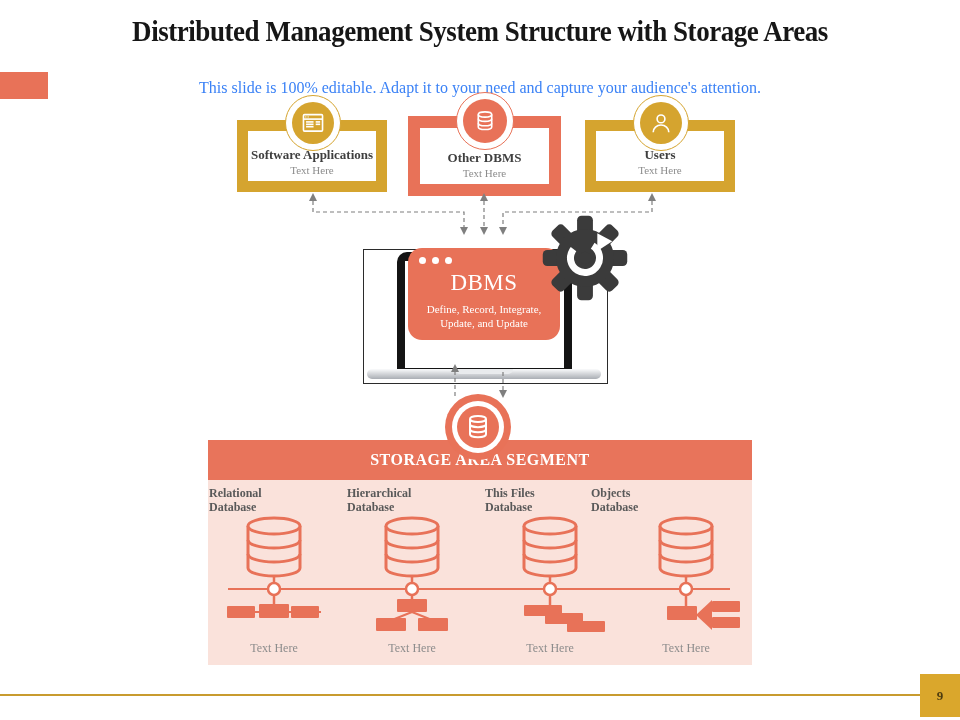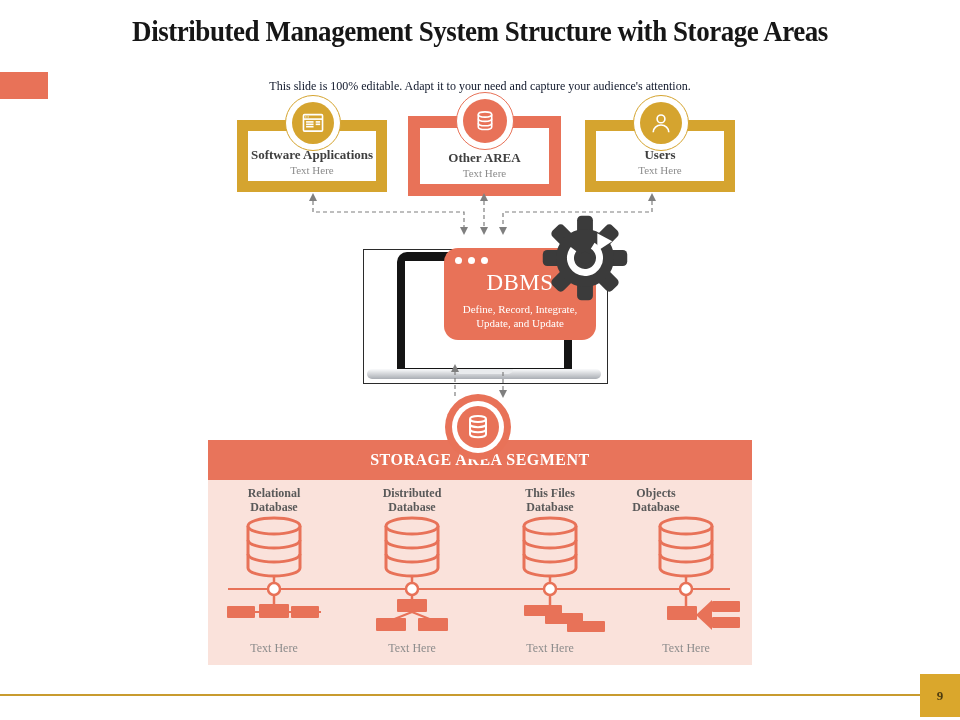--- a/index.html
+++ b/index.html
@@ -5,21 +5,21 @@
   html,body{margin:0;padding:0;background:#fff;}
   .slide{position:relative;width:960px;height:720px;background:#fff;overflow:hidden;
          font-family:Liberation Serif, serif;}
 
   
   .title{position:absolute;top:14px;left:0;width:960px;text-align:center;
          font-size:30px;font-weight:bold;color:#161616;letter-spacing:-.5px;
          transform:scaleX(.9);transform-origin:50% 50%;white-space:nowrap;}
   .accent-rect{position:absolute;left:0;top:72px;width:48px;height:27px;background:#E87258;}
   .subtitle{position:absolute;top:79px;left:0;width:960px;text-align:center;
-            font-size:12px;color:#0f172a;}
+            font-size:16px;color:#3b82f6;}
 
   
   .tbox{position:absolute;box-sizing:border-box;background:#fff;display:flex;
         flex-direction:column;justify-content:flex-end;align-items:center;
         padding-bottom:5px;text-align:center;}
   .tbox.gold{border:11px solid #D5A42F;}
   .tbox.salmon{border:12px solid #E87258;}
   .tbox-label{font-size:13px;font-weight:bold;color:#3f3f3f;line-height:15px;width:126px;}
   .tbox-ph{font-size:11px;color:#8c8c8c;margin-top:2px;}
 
@@ -35,41 +35,41 @@
   .laptop-bezel{position:absolute;left:397px;top:252px;width:175px;height:120px;
                 background:#141414;border-radius:10px 10px 0 0;z-index:3;}
   .laptop-screen{position:absolute;left:405px;top:261px;width:159px;height:107px;
                  background:#fff;z-index:3;}
   .laptop-base{position:absolute;left:367px;top:369px;width:234px;height:10px;
                background:linear-gradient(#fafbfc,#aaaeb4);border-radius:5px;z-index:4;}
   .laptop-notch{position:absolute;left:455px;top:369px;width:58px;height:5px;
                 background:#e9ebed;border-radius:0 0 5px 5px;z-index:4;}
 
   .dbms-panel{position:absolute;left:408px;top:248px;width:152px;height:92px;
-              background:#E87258;border-radius:14px;z-index:5;color:#fff;text-align:center;margin-left:36px;}
+              background:#E87258;border-radius:14px;z-index:5;color:#fff;text-align:center;}
   .dbms-dots{position:absolute;left:11px;top:9px;display:flex;gap:6px;}
   .dbms-dots i{width:7px;height:7px;border-radius:50%;background:#fff;display:block;}
   .dbms-title{margin-top:22px;font-size:23px;letter-spacing:.5px;}
   .dbms-desc{margin-top:6px;font-size:11px;line-height:14px;text-align:center;}
 
   .gear{position:absolute;left:541px;top:214px;width:88px;height:88px;z-index:7;}
 
   
   .stor-circ{position:absolute;left:445px;top:394px;width:66px;height:66px;border-radius:50%;
              background:#E87258;display:flex;align-items:center;justify-content:center;z-index:6;}
   .stor-circ .ring{width:52px;height:52px;border-radius:50%;background:#fff;
                    display:flex;align-items:center;justify-content:center;}
   .stor-circ .core{width:42px;height:42px;border-radius:50%;background:#E87258;
                    display:flex;align-items:center;justify-content:center;}
   .stor-bar{position:absolute;left:208px;top:440px;width:544px;height:40px;background:#E8745B;
             color:#fff;font-weight:bold;font-size:16px;letter-spacing:.5px;
             display:flex;align-items:center;justify-content:center;z-index:5;}
   .stor-area{position:absolute;left:208px;top:480px;width:544px;height:185px;background:#FAE2DB;z-index:1;}
 
-  .col-head{position:absolute;top:486px;width:130px;text-align:center;z-index:6;
+  .col-head{position:absolute;top:486px;width:130px;text-align:left;z-index:6;
             font-size:12px;font-weight:bold;color:#595959;line-height:14px;}
   .col-foot{position:absolute;top:641px;width:130px;text-align:center;z-index:6;
             font-size:12px;color:#8c8c8c;}
 
   .overlay{position:absolute;left:0;top:0;width:960px;height:720px;z-index:5;pointer-events:none;}
 
   
   .bottom-line{position:absolute;left:0;top:694px;width:922px;height:2px;background:#C89B2F;}
   .page-box{position:absolute;left:920px;top:674px;width:40px;height:43px;background:#DAA72C;
             display:flex;align-items:center;justify-content:center;
@@ -82,21 +82,21 @@
 
   <div class="title">Distributed Management System Structure with Storage Areas</div>
   <div class="accent-rect"></div>
   <div class="subtitle">This slide is 100% editable. Adapt it to your need and capture your audience's attention.</div>
 
   <div class="tbox gold" style="left:237px;top:120px;width:150px;height:72px;">
     <div class="tbox-label">Software Applications</div>
     <div class="tbox-ph">Text Here</div>
   </div>
   <div class="tbox salmon" style="left:408px;top:116px;width:153px;height:80px;">
-    <div class="tbox-label">Other AREA</div>
+    <div class="tbox-label">Other DBMS</div>
     <div class="tbox-ph">Text Here</div>
   </div>
   <div class="tbox gold" style="left:585px;top:120px;width:150px;height:72px;">
     <div class="tbox-label">Users</div>
     <div class="tbox-ph">Text Here</div>
   </div>
 
   <div class="circ gold" style="left:285px;top:95px;width:54px;height:54px;">
     <div class="disc" style="width:42px;height:42px;">
       <svg width="26" height="26" viewBox="0 0 24 24" fill="none" stroke="#fff" stroke-width="1.5">
@@ -268,21 +268,21 @@
     </div>
       </div>
   </div>
   <div class="stor-bar">STORAGE AREA SEGMENT</div>
   <div class="stor-area"></div>
 
   <div class="col-head" style="left:209px;">
     <span>Relational</span><br><span>Database</span>
   </div>
   <div class="col-head" style="left:347px;">
-    <span>Distributed</span><br><span>Database</span>
+    <span>Hierarchical</span><br><span>Database</span>
   </div>
   <div class="col-head" style="left:485px;">
     <span>This Files</span><br><span>Database</span>
   </div>
   <div class="col-head" style="left:591px;">
     <span>Objects</span><br><span>Database</span>
   </div>
 
   <div class="col-foot" style="left:209px;">Text Here</div>
   <div class="col-foot" style="left:347px;">Text Here</div>

